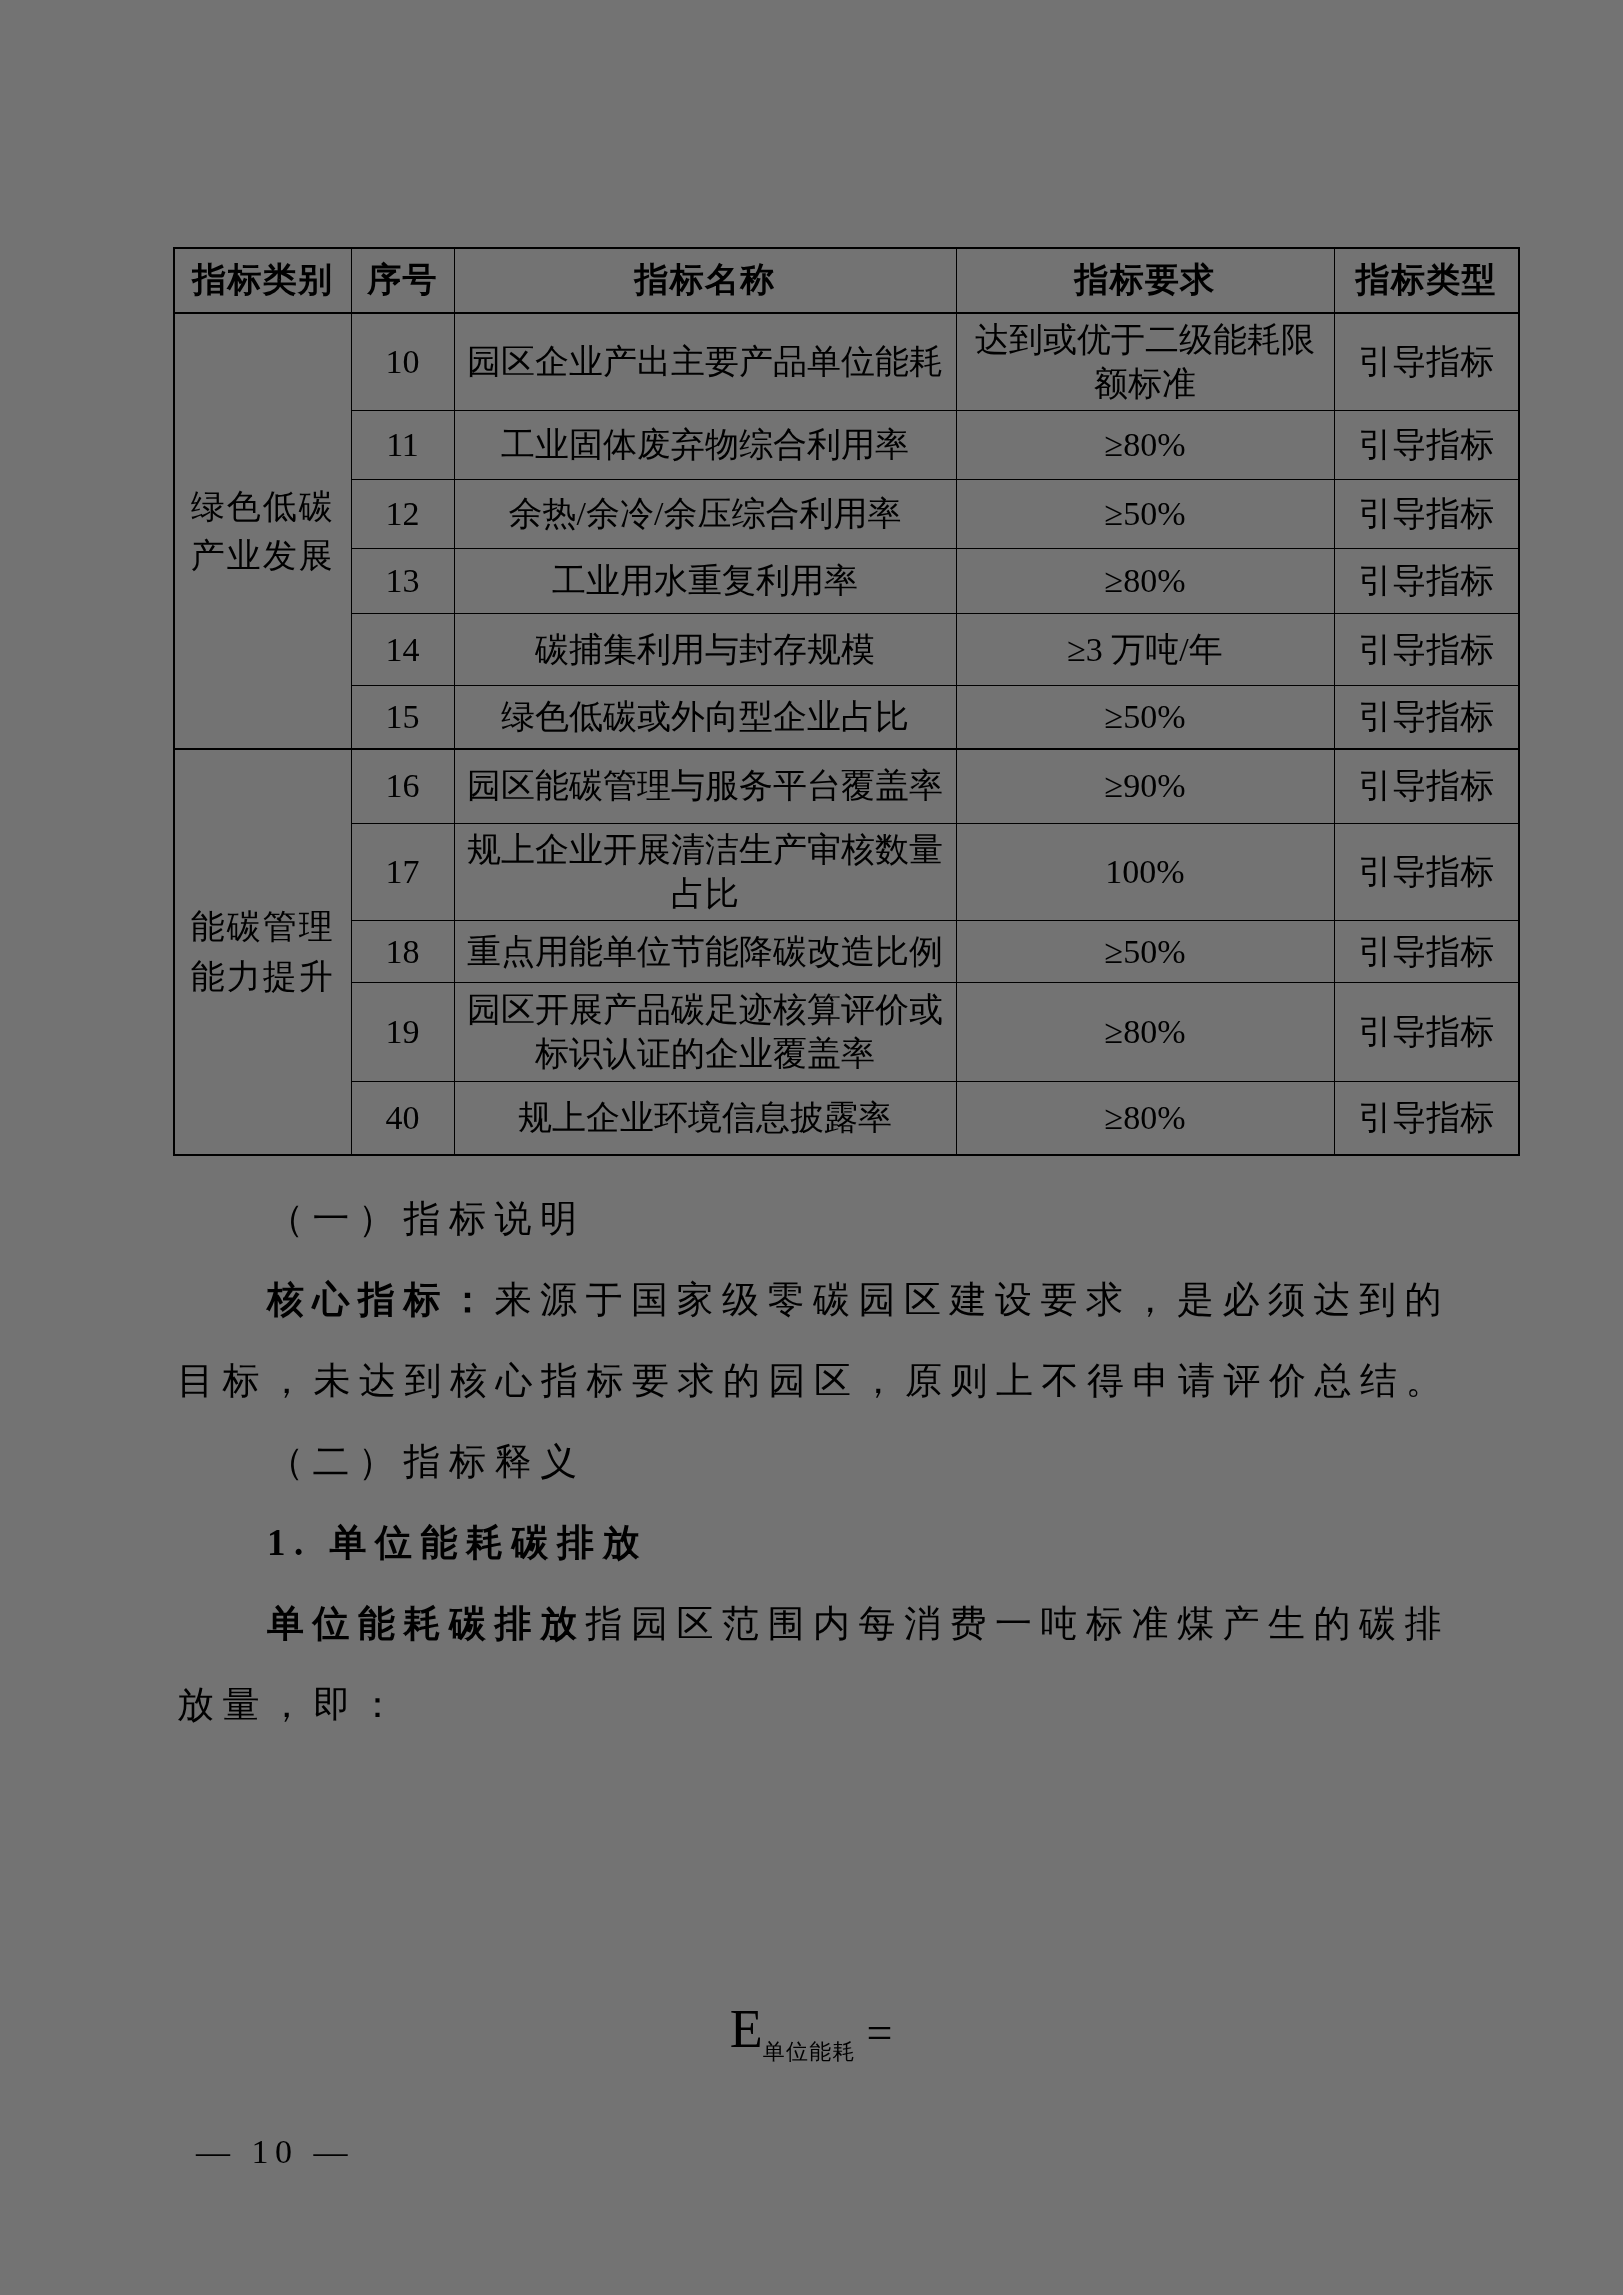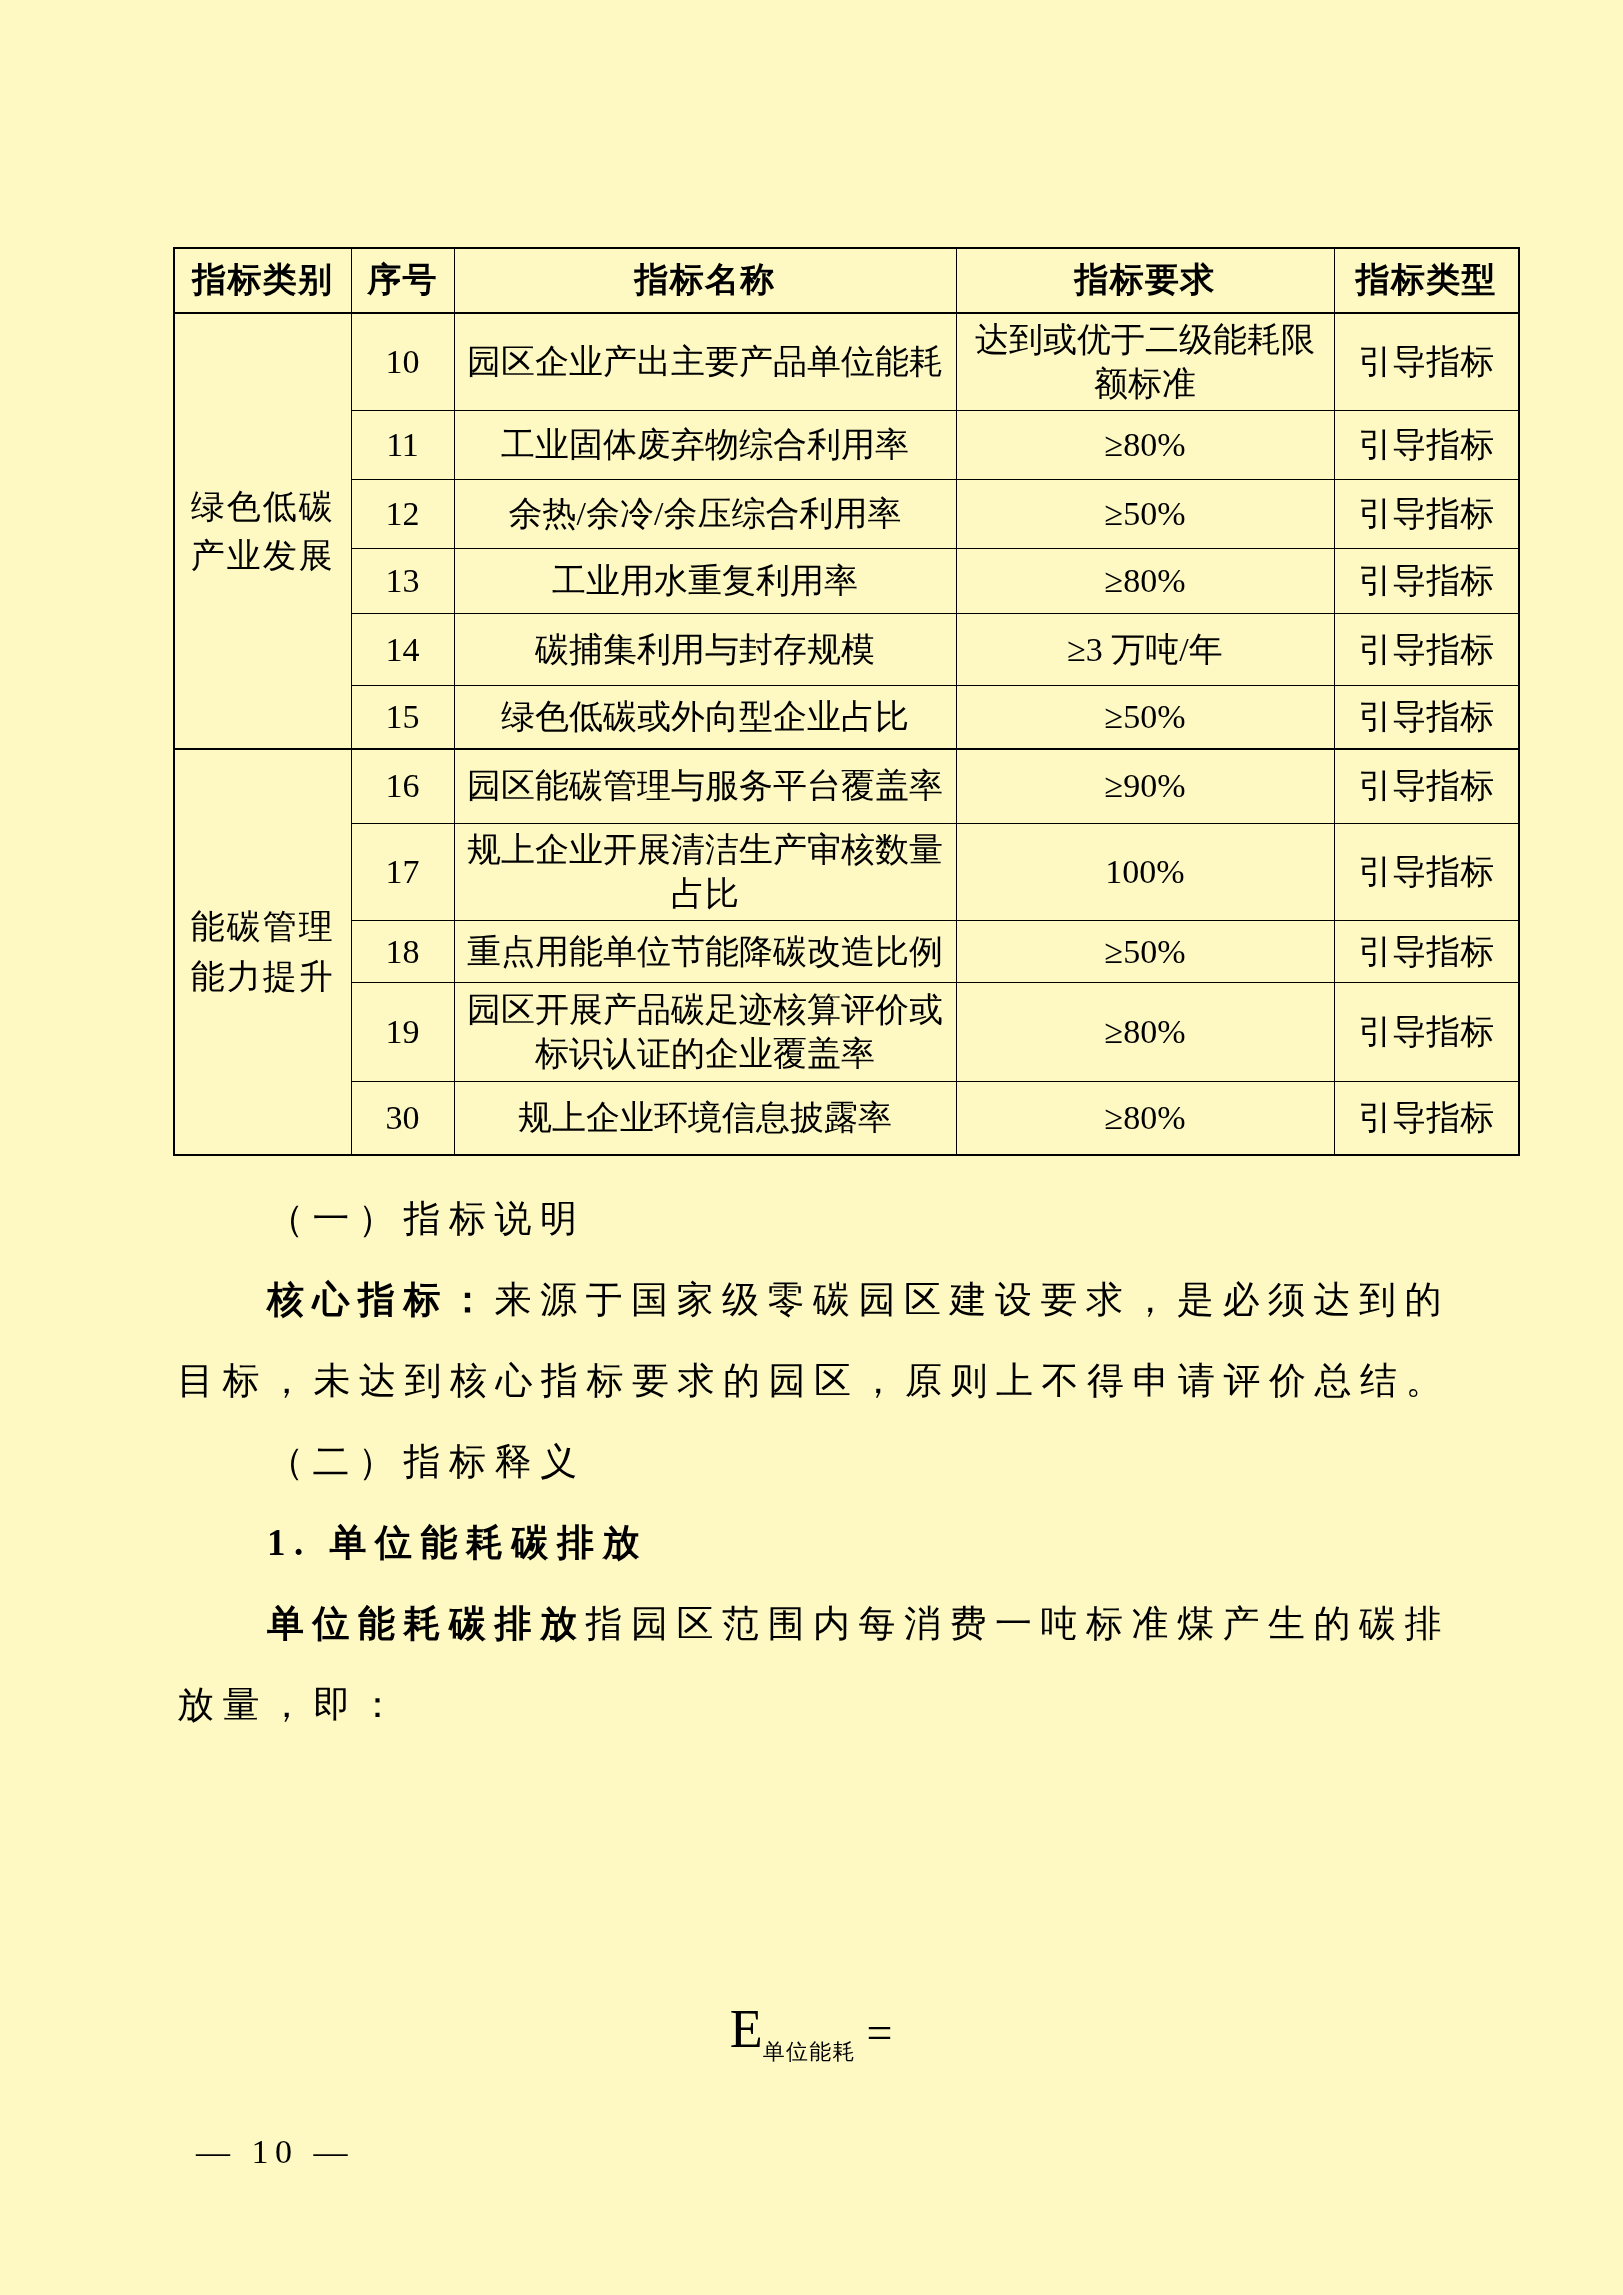--- a/index.html
+++ b/index.html
@@ -2,21 +2,21 @@
 <html style="font-size:10.5px"><head>
 <meta charset="utf-8">
 <style>
   * { margin: 0; padding: 0; box-sizing: border-box; }
   html, body { background: #e8e8e8; }
   .page {
     position: relative;
     width: 1623px;
     height: 2295px;
     margin: 0 auto;
-    background: #fef9c3;
+    background: #737373;
     font-family: "Liberation Serif", "DejaVu Serif", serif;
     color: #000000;
     overflow: hidden;
   }
 
   
   .tbl-wrap {
     position: absolute;
     left: 173px;
     top: 247px;
@@ -193,21 +193,21 @@
         <td class="req">≥50%</td>
         <td>引导指标</td>
       </tr>
       <tr class="h-r19">
         <td>19</td>
         <td>园区开展产品碳足迹核算评价或标识认证的企业覆盖率</td>
         <td class="req">≥80%</td>
         <td>引导指标</td>
       </tr>
       <tr class="h-r20">
-        <td>30</td>
+        <td>40</td>
         <td>规上企业环境信息披露率</td>
         <td class="req">≥80%</td>
         <td>引导指标</td>
       </tr>
     </tbody>
       </table>
   </div>
 
   <div class="text-block">
     <div class="line indent">（一）指标说明</div>

